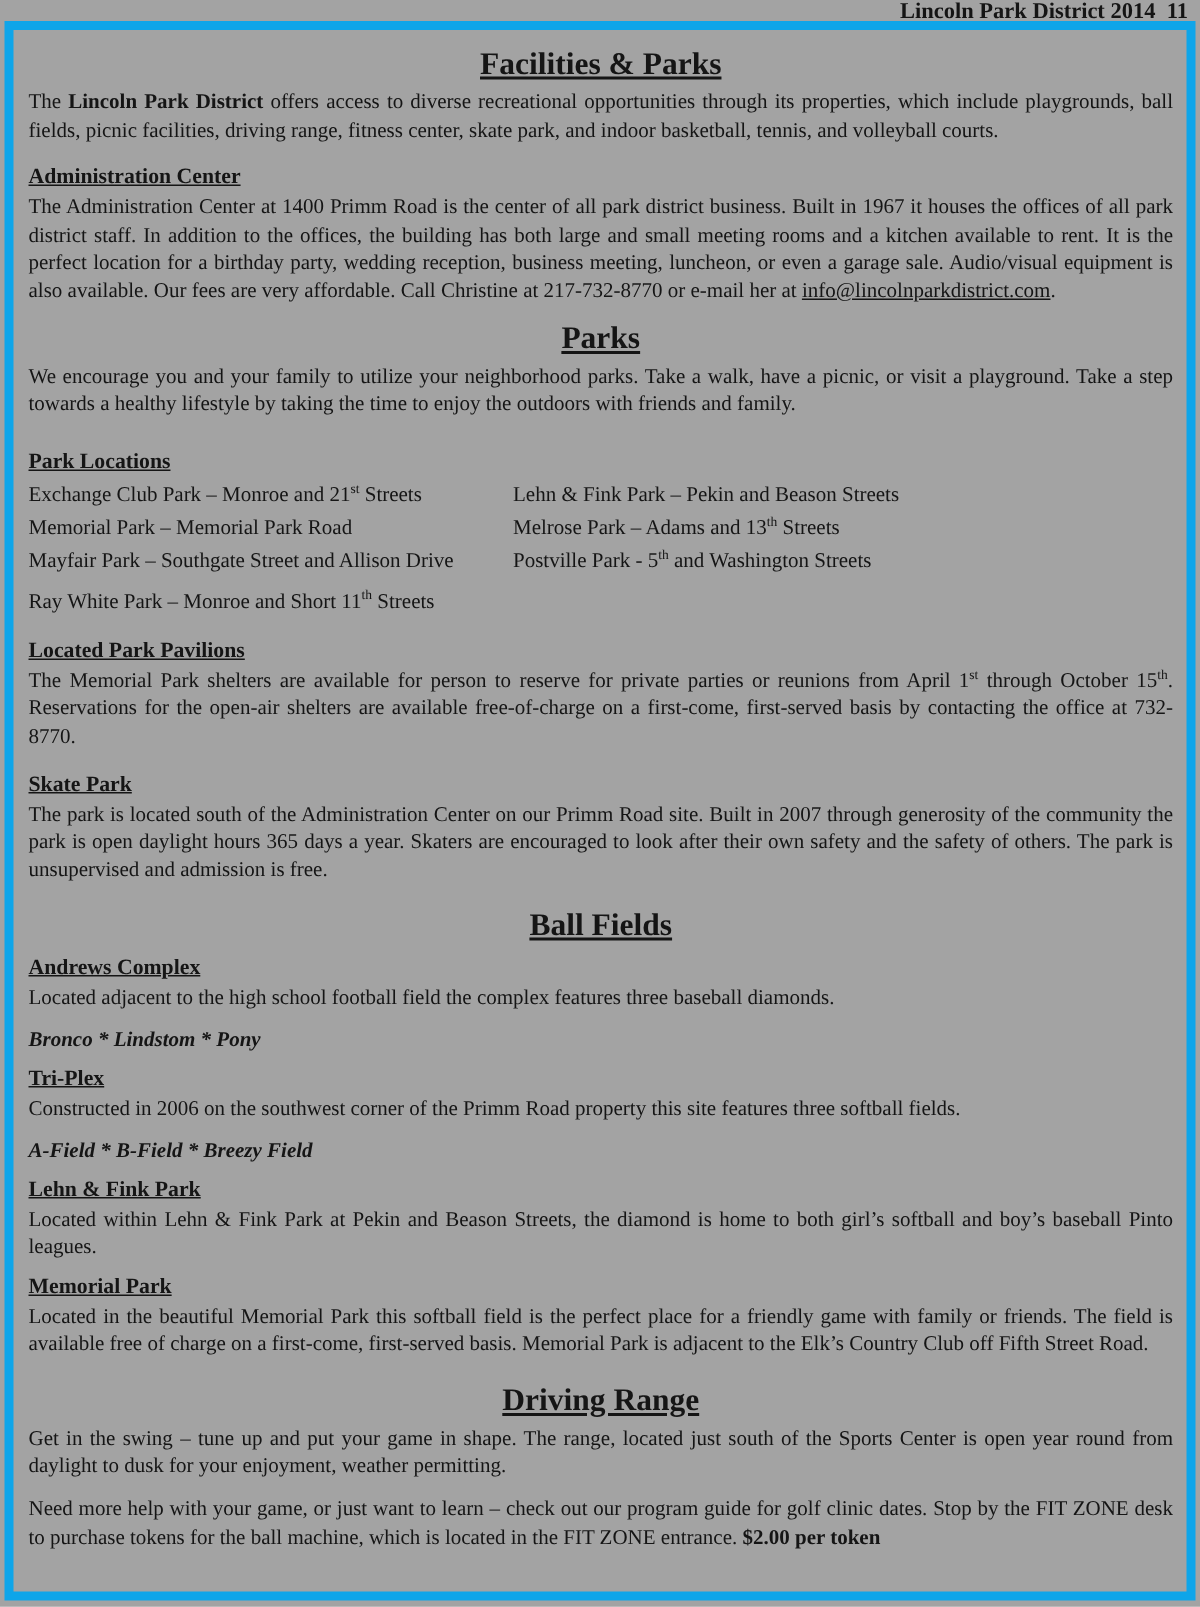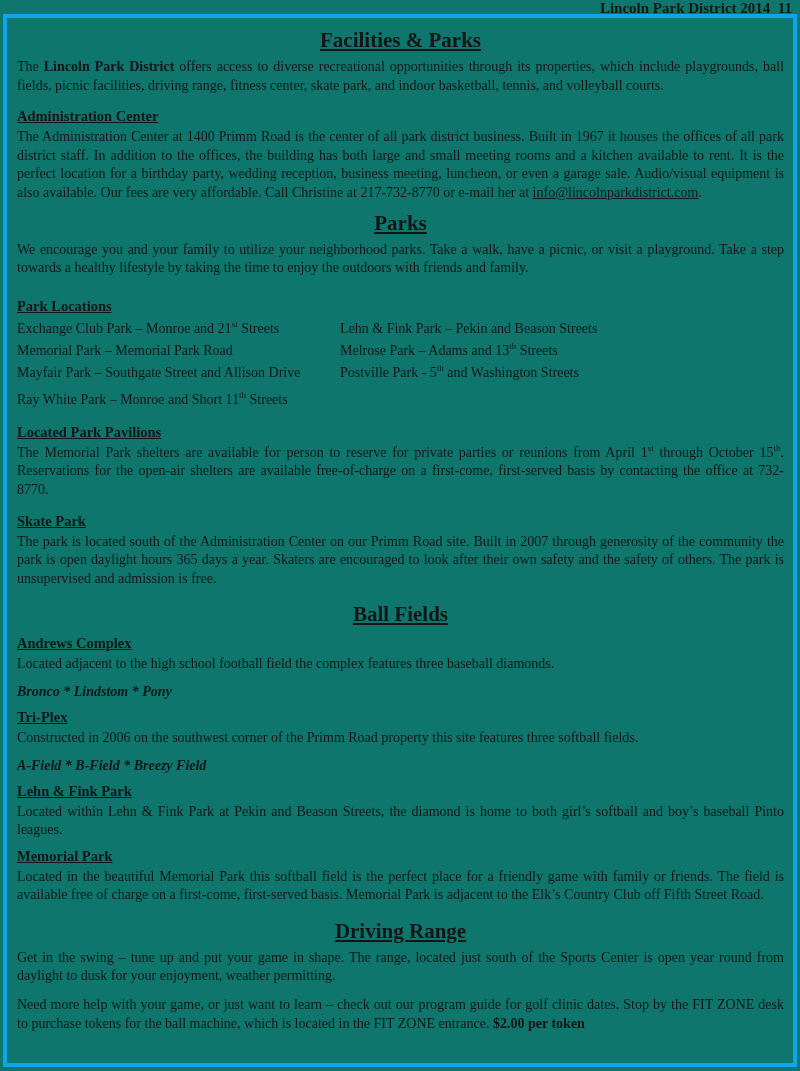--- a/index.html
+++ b/index.html
@@ -3,28 +3,28 @@
 <meta charset="utf-8">
 <style>
   * { box-sizing: border-box; }
   html, body { margin: 0; padding: 0; }
   body {
     width: 800px; height: 1071px;
     background: #ffffff;
     font-family: "Liberation Serif", serif;
     color: #151515;
   }
-  .page { position: relative; width: 800px; height: 1071px; overflow: hidden; background:#0f766e;font-family:Liberation Serif, serif; }
+  .page { position: relative; width: 800px; height: 1071px; overflow: hidden; background:#a3a3a3;font-family:Liberation Serif, serif; }
   .page-header {
     position: absolute; top: 0px; right: 8px;
     font-size: 15px; font-weight: bold; white-space: pre;
   }
   .frame {
     position: absolute; left: 3px; right: 3px; top: 14px; bottom: 4px;
-    border: 4px solid #0ea5e9;
+    border: 6px solid #0ea5e9;
     padding: 8px 9px 0 10px;
     overflow: hidden;
   }
   h1.sec-title {
     font-size: 21px; font-weight: bold; text-align: center;
     margin: 14px 0 5px; padding: 0;
   }
   h1.sec-title .tspan { text-decoration: underline; }
   h1.sec-title.first { margin-top: 2px; }
   h1.sec-title.parks { margin-top: 0; }

